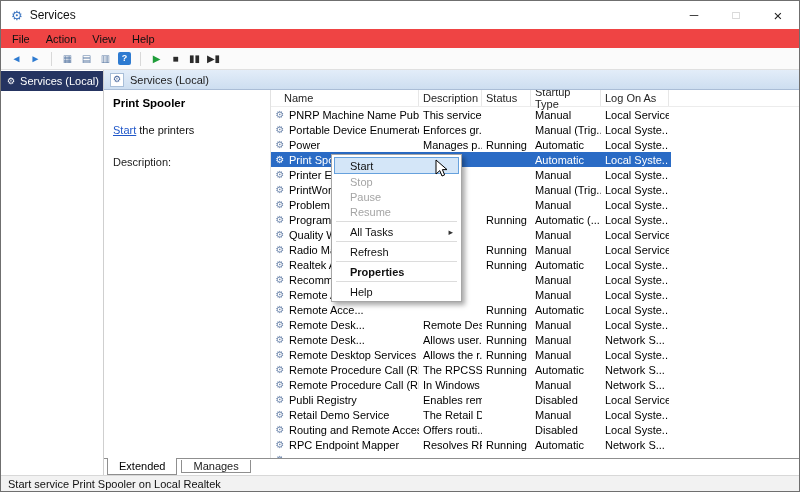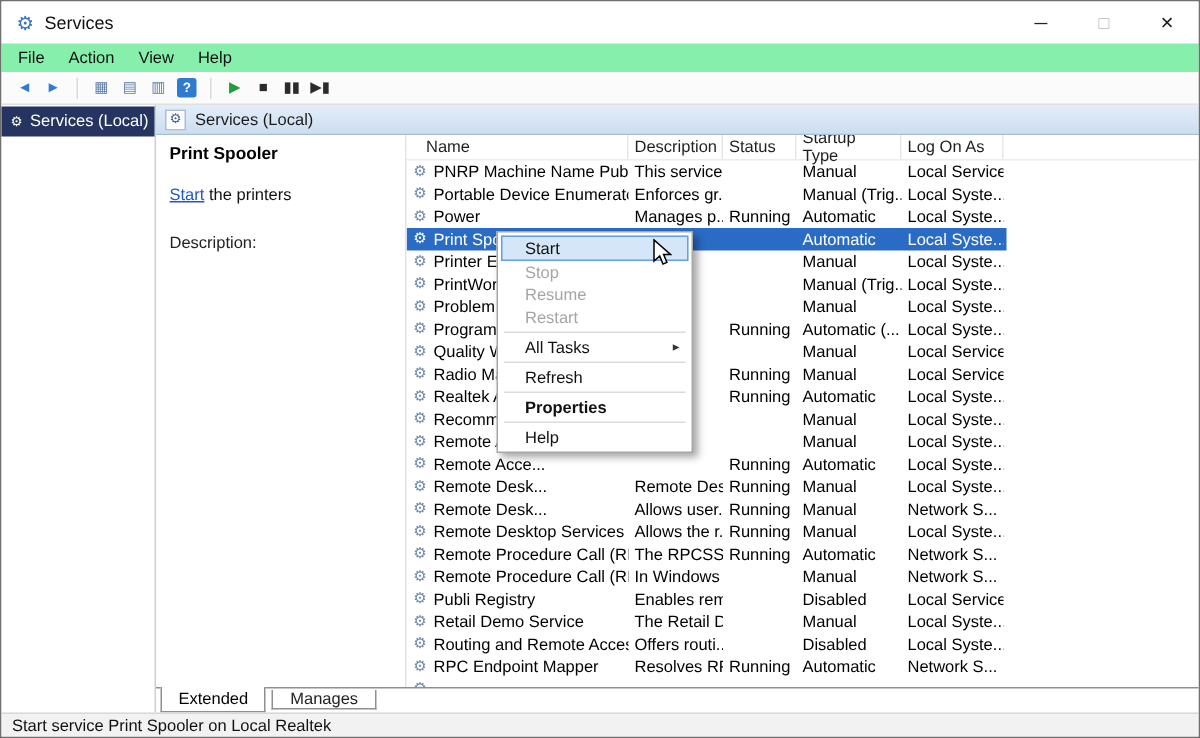--- a/index.html
+++ b/index.html
@@ -8,21 +8,21 @@
   .window{position:relative;width:800px;height:492px;border:1px solid #6f6f6f;background:#fff;display:flex;flex-direction:column;}
   
   .titlebar{height:28px;flex:none;display:flex;align-items:center;padding-left:10px;background:#fff;}
   .title-icon{font-size:13px;color:#3a74c0;margin-right:7px;line-height:1;}
   .title-text{font-size:12px;color:#111;}
   .win-controls{margin-left:auto;display:flex;height:100%;}
   .win-btn{width:42px;height:100%;display:flex;align-items:center;justify-content:center;font-size:12px;color:#222;}
   .win-btn.disabled{color:#b8b8b8;}
   .win-btn.close{font-size:15px;}
   
-  .menubar{height:19px;flex:none;display:flex;align-items:center;padding-left:3px;background:#86efac;}
+  .menubar{height:19px;flex:none;display:flex;align-items:center;padding-left:3px;background:#ef4444;}
   .menu-item{padding:2px 8px;color:#111;}
   
   .toolbar{height:22px;flex:none;display:flex;align-items:center;padding-left:6px;border-bottom:1px solid #e0e0e0;background:#fbfbfb;}
   .tb-btn{width:19px;height:18px;display:flex;align-items:center;justify-content:center;font-size:10px;line-height:1;}
   .tb-badge{width:13px;height:13px;border-radius:2px;font-size:9px;font-weight:bold;margin:0 3px;}
   .tb-sep{width:1px;height:14px;background:#d9d9d9;margin:0 6px;}
   
   .main{flex:1;display:flex;min-height:0;}
   .tree-pane{width:103px;flex:none;background:#fff;border-right:1px solid #cfcfcf;padding-top:1px;}
   .tree-item{height:20px;display:flex;align-items:center;gap:5px;padding-left:6px;background:#253461;color:#fff;}
@@ -397,24 +397,24 @@
   </div>
 
   <div class="context-menu">
       <div class="menu-row hl">
         <span>Start</span>
       </div>
       <div class="menu-row dis">
         <span>Stop</span>
       </div>
       <div class="menu-row dis">
+        <span>Pause</span>
+      </div>
+      <div class="menu-row dis">
         <span>Resume</span>
-      </div>
-      <div class="menu-row dis">
-        <span>Restart</span>
       </div>
       <div class="menu-sep"></div>
       <div class="menu-row">
         <span>All Tasks</span>
         <div class="sub-arrow">▸</div>
       </div>
       <div class="menu-sep"></div>
       <div class="menu-row">
         <span>Refresh</span>
       </div>

